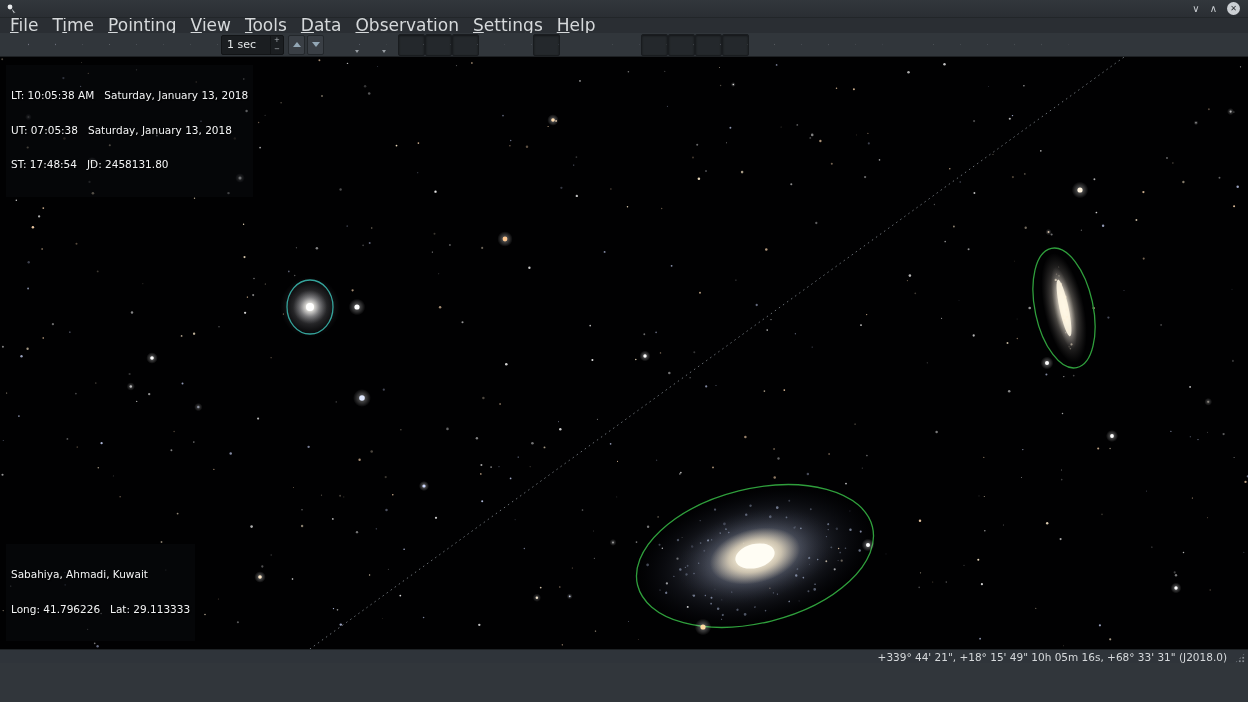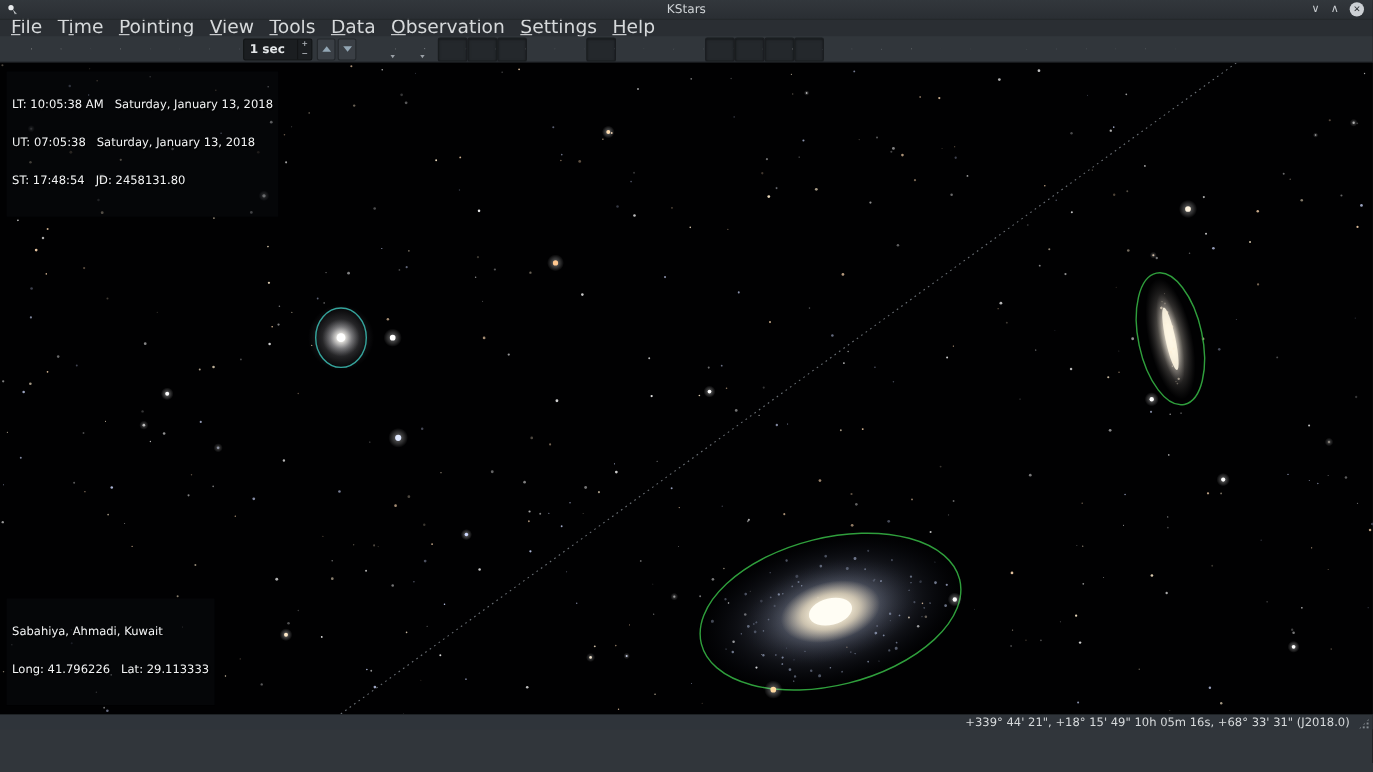--- a/index.html
+++ b/index.html
@@ -30,21 +30,21 @@
   .tbtn { width:27px; height:22px; display:flex; align-items:center; justify-content:center;
           border:1px solid transparent; border-radius:2px; position:relative; flex:none;padding-left:24px; }
   .tbtn.active { background:#24282c; border-color:#191c1f; box-shadow:inset 0 1px 2px rgba(0,0,0,.45); }
   .tbtn.disabled { opacity:.32; }
   .tbtn .caret { position:absolute; right:1px; bottom:2px; width:0; height:0;
                  border-left:2.5px solid transparent; border-right:2.5px solid transparent;
                  border-top:3px solid #9aa0a6; }
   .tb-gap { width:10px; flex:none; }
   .tb-gap.big { width:24px; }
   .spinwrap { display:flex; height:20px; margin:0 2px; border:1px solid #121416;
-              border-radius:2px; background:#1b1e21; flex:none;font-weight:bold; }
+              border-radius:2px; background:#1b1e21; flex:none; }
   .spinval { width:48px; display:flex; align-items:center; padding-left:5px;
              color:#e3e6e8; font-size:11px; }
   .spincol { width:13px; border-left:1px solid #121416; display:flex; flex-direction:column; }
   .spincol span { flex:1; display:flex; align-items:center; justify-content:center;
                   font-size:7px; color:#aeb3b8; line-height:5px; }
   .stepbtn { width:17px; height:20px; margin-left:2px; background:#3a3f45; border:1px solid #23272b;
              border-radius:2px; display:flex; align-items:center; justify-content:center; flex:none; }
   .stepbtn .tri-up { width:0;height:0;border-left:4px solid transparent;border-right:4px solid transparent;
                      border-bottom:5px solid #93a7b5; }
   .stepbtn .tri-dn { width:0;height:0;border-left:4px solid transparent;border-right:4px solid transparent;
@@ -74,21 +74,20 @@
 
 <div class="window">
 
   <div class="titlebar">
     <span class="app-icon">
       <svg width="12" height="12" viewBox="0 0 12 12">
           <circle cx="4" cy="4" r="2.4" fill="#e8eaec"></circle>
           <path d="M5.5 5.5 L9.5 10 L7.5 9.2 L8 11 Z" fill="#cfd3d6"></path>
         </svg>
     </span>
-    <span class="title-text">KStars</span>
     <span class="win-controls">
       <span class="win-btn">∨</span>
       <span class="win-btn">∧</span>
       <span class="win-close">✕</span>
     </span>
   </div>
 
   <div class="menubar" id="menubar">
       <span class="menu-item"><u>F</u>ile</span>
       <span class="menu-item">T<u>i</u>me</span>

